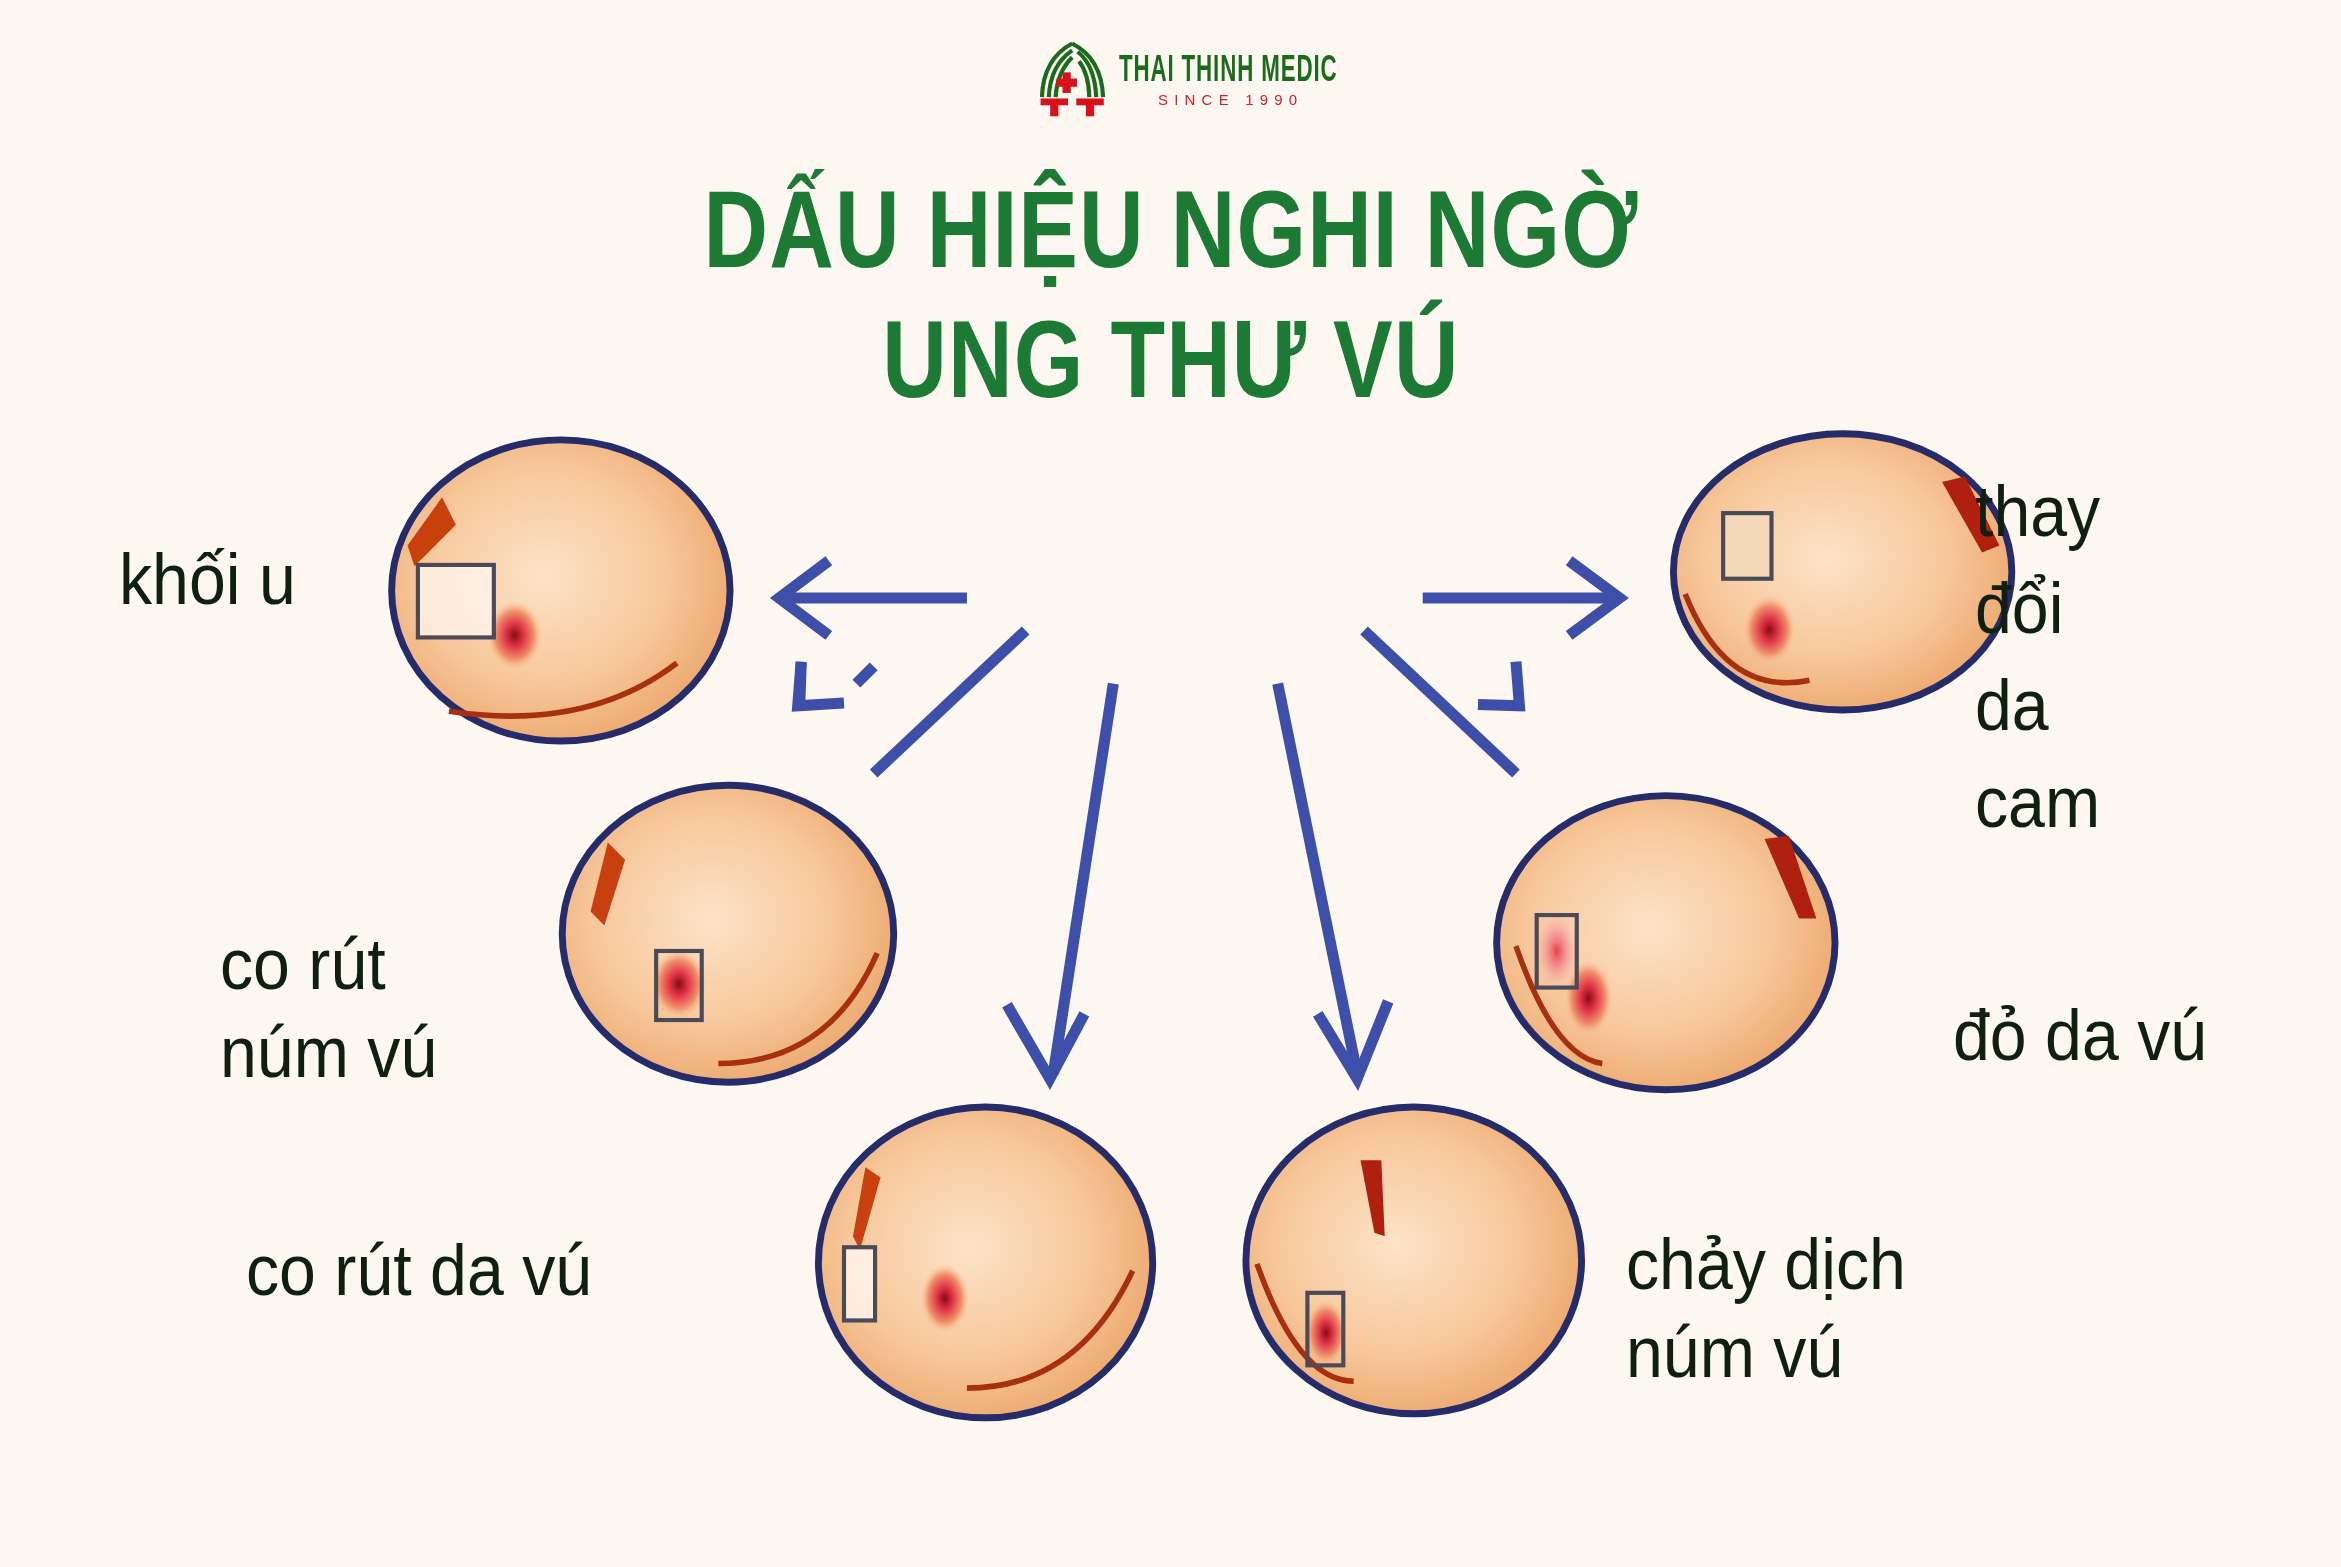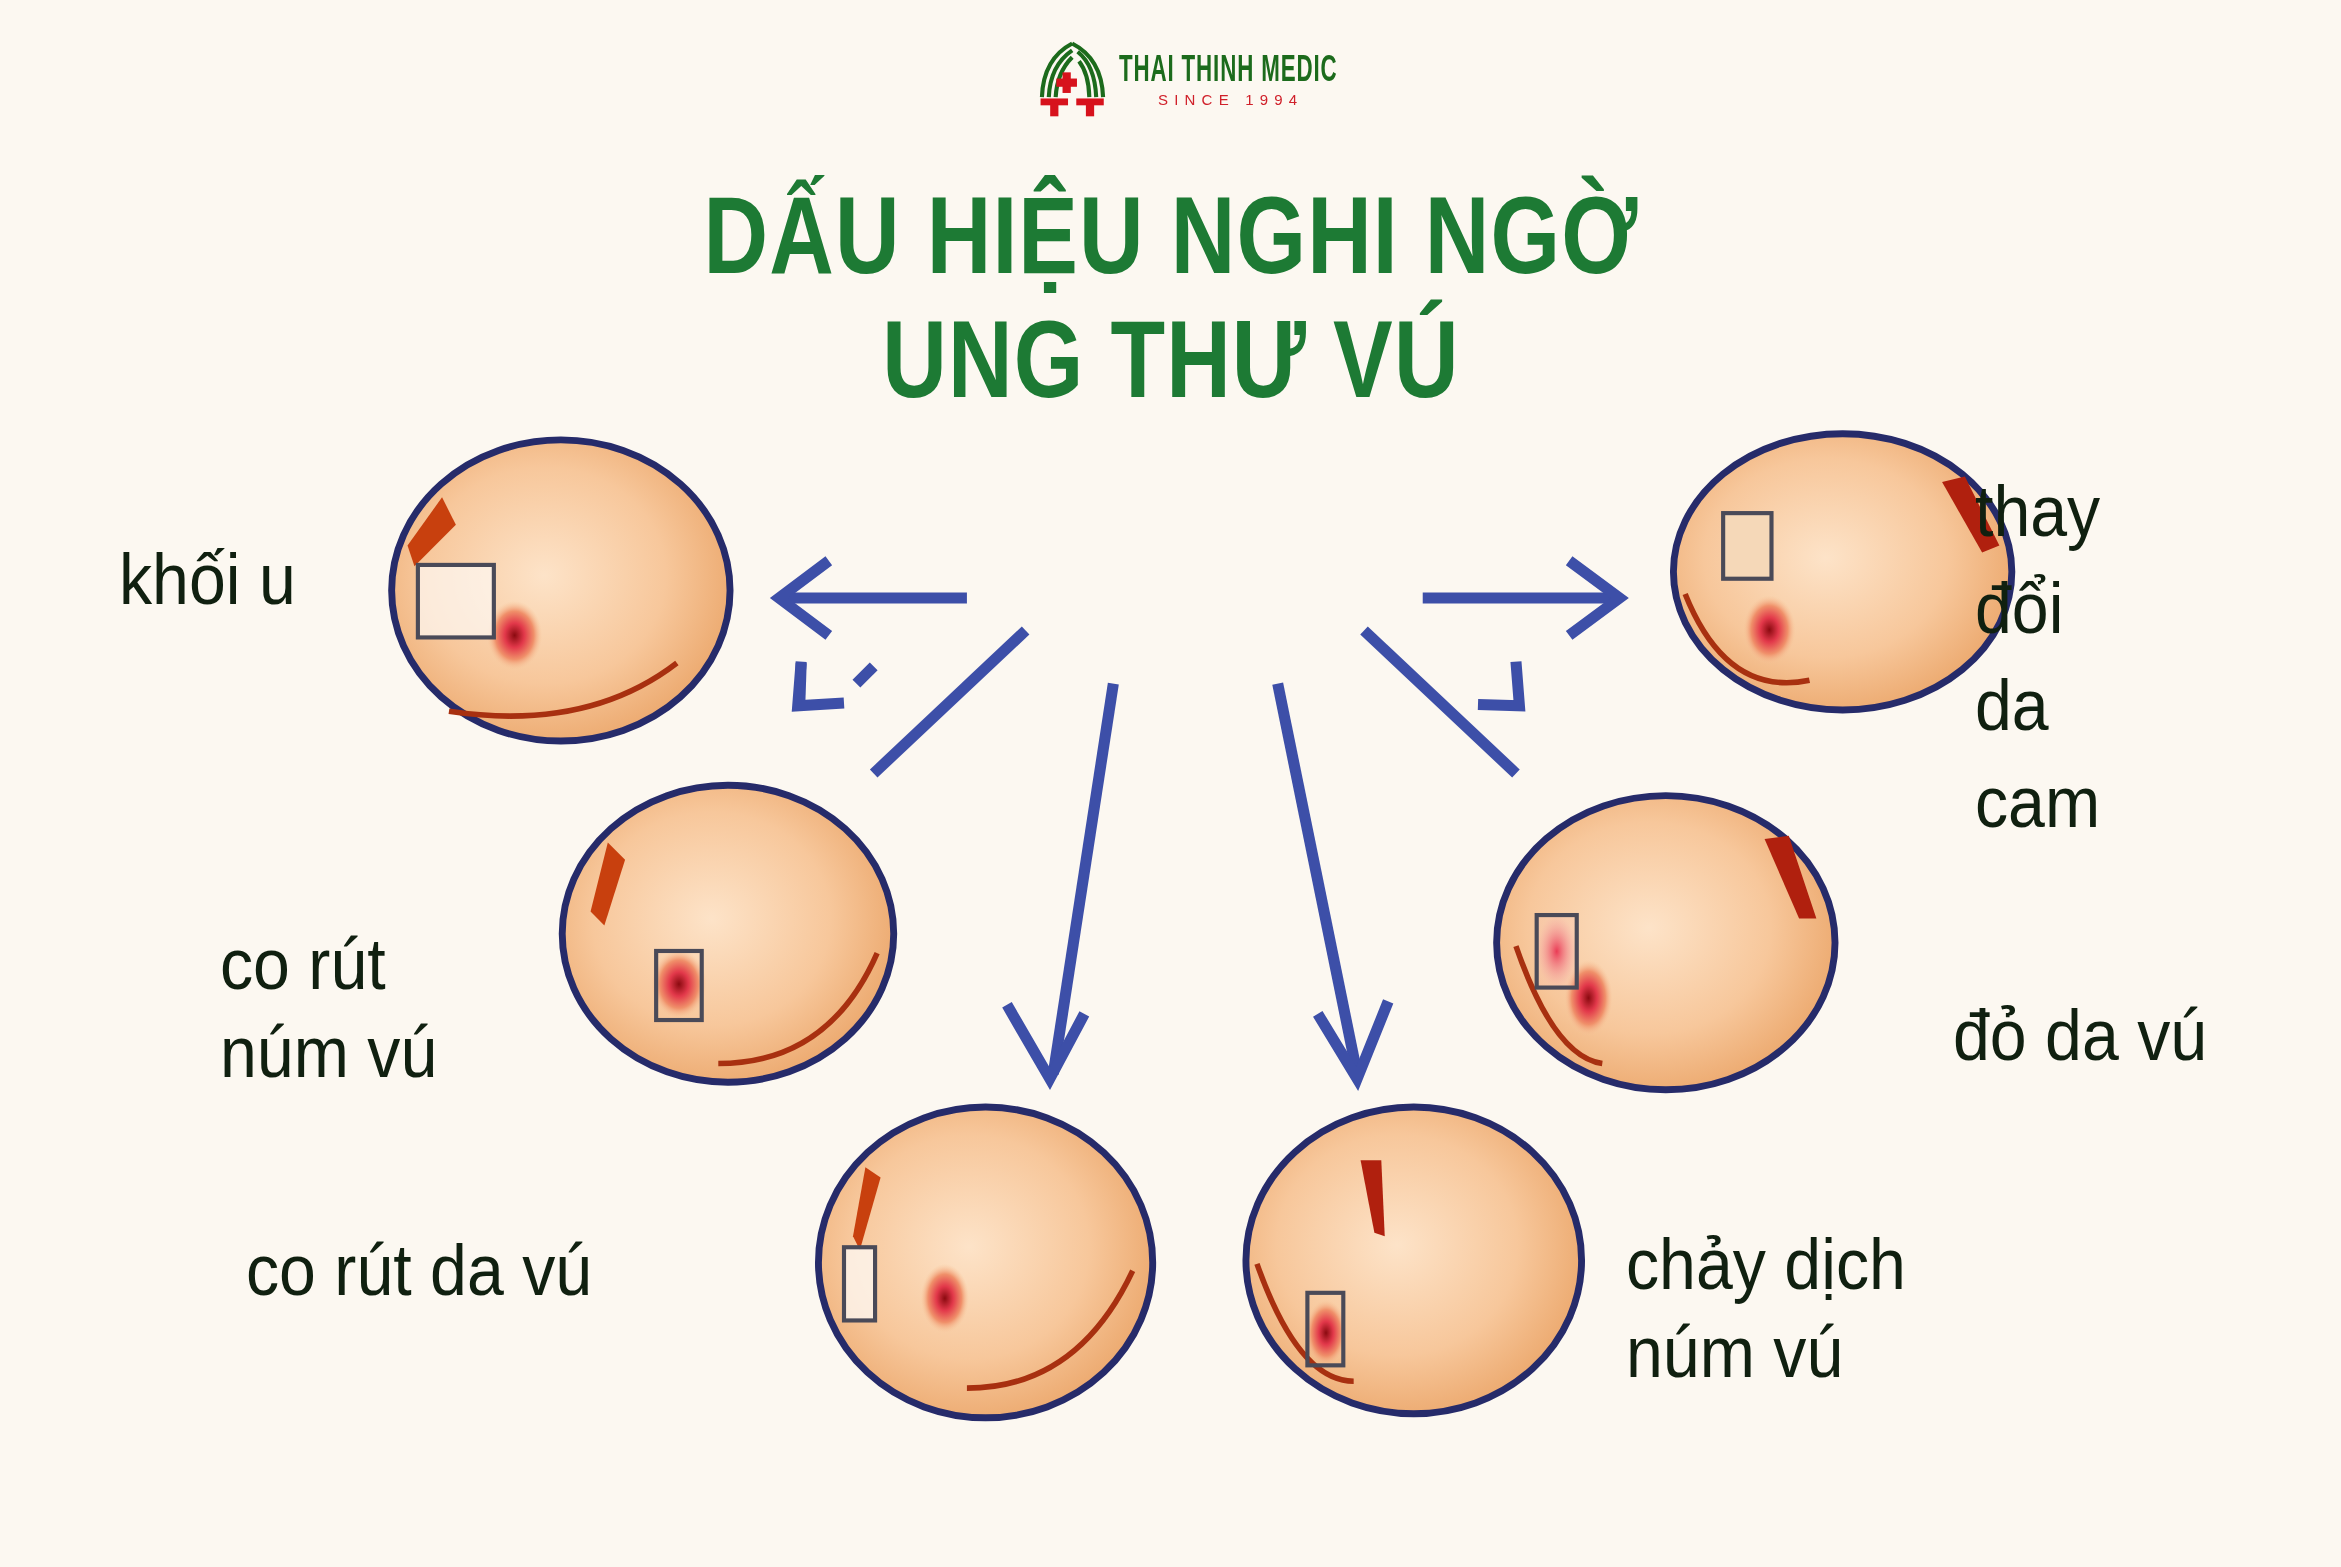--- a/index.html
+++ b/index.html
@@ -20,21 +20,21 @@
   .logo-sub {
     position:absolute; left:1158px; top:91px;
     font-size:15px; color:#d0202a; letter-spacing:6.2px; white-space:nowrap;
   }
   
   .title {
     position:absolute; left:0; width:2342px; text-align:center;
     font-family:"Liberation Sans", sans-serif; font-weight:bold;
     color:#1d7a34; white-space:nowrap;
   }
-  .title.l1 { top:172px; font-size:109px; letter-spacing:1.4px; }
+  .title.l1 { top:166px; font-size:109px; letter-spacing:1.4px; }
   .title.l2 { top:296px; font-size:109px; letter-spacing:1.4px; }
   .title span { display:inline-block; transform:scaleX(0.82); }
   
   .label {
     position:absolute; font-family:"Liberation Sans", sans-serif;
     color:#102010; font-size:72px; line-height:88px; white-space:nowrap;
   }
   .label span { display:block; transform:scaleX(0.92); transform-origin:left center; }
   svg.diagram { position:absolute; left:0; top:0; }
 </style>
@@ -52,21 +52,21 @@
       <path d="M77 86 Q76 52 62 34"></path>
     </g>
     <rect x="38" y="50" width="12" height="30" fill="#d7121c"></rect>
     <rect x="29" y="59" width="30" height="12" fill="#d7121c"></rect>
     <rect x="6" y="88" width="40" height="10" fill="#d7121c"></rect>
     <rect x="20" y="96" width="12" height="18" fill="#d7121c"></rect>
     <rect x="58" y="88" width="40" height="10" fill="#d7121c"></rect>
     <rect x="72" y="96" width="12" height="18" fill="#d7121c"></rect>
   </svg>
   <div class="logo-text">THAI THINH MEDIC</div>
-  <div class="logo-sub">SINCE 1994</div>
+  <div class="logo-sub">SINCE 1990</div>
 </div>
 
 <div class="title l1"><span>DẤU HIỆU NGHI NGỜ</span></div>
 <div class="title l2"><span>UNG THƯ VÚ</span></div>
 
 <svg class="diagram" width="2342" height="1567" viewBox="0 0 3391 2269">
   <defs>
     <radialGradient id="skin" cx="45%" cy="45%" r="60%">
       <stop offset="0" stop-color="#fde3c8"></stop>
       <stop offset="0.6" stop-color="#f7c79b"></stop>

